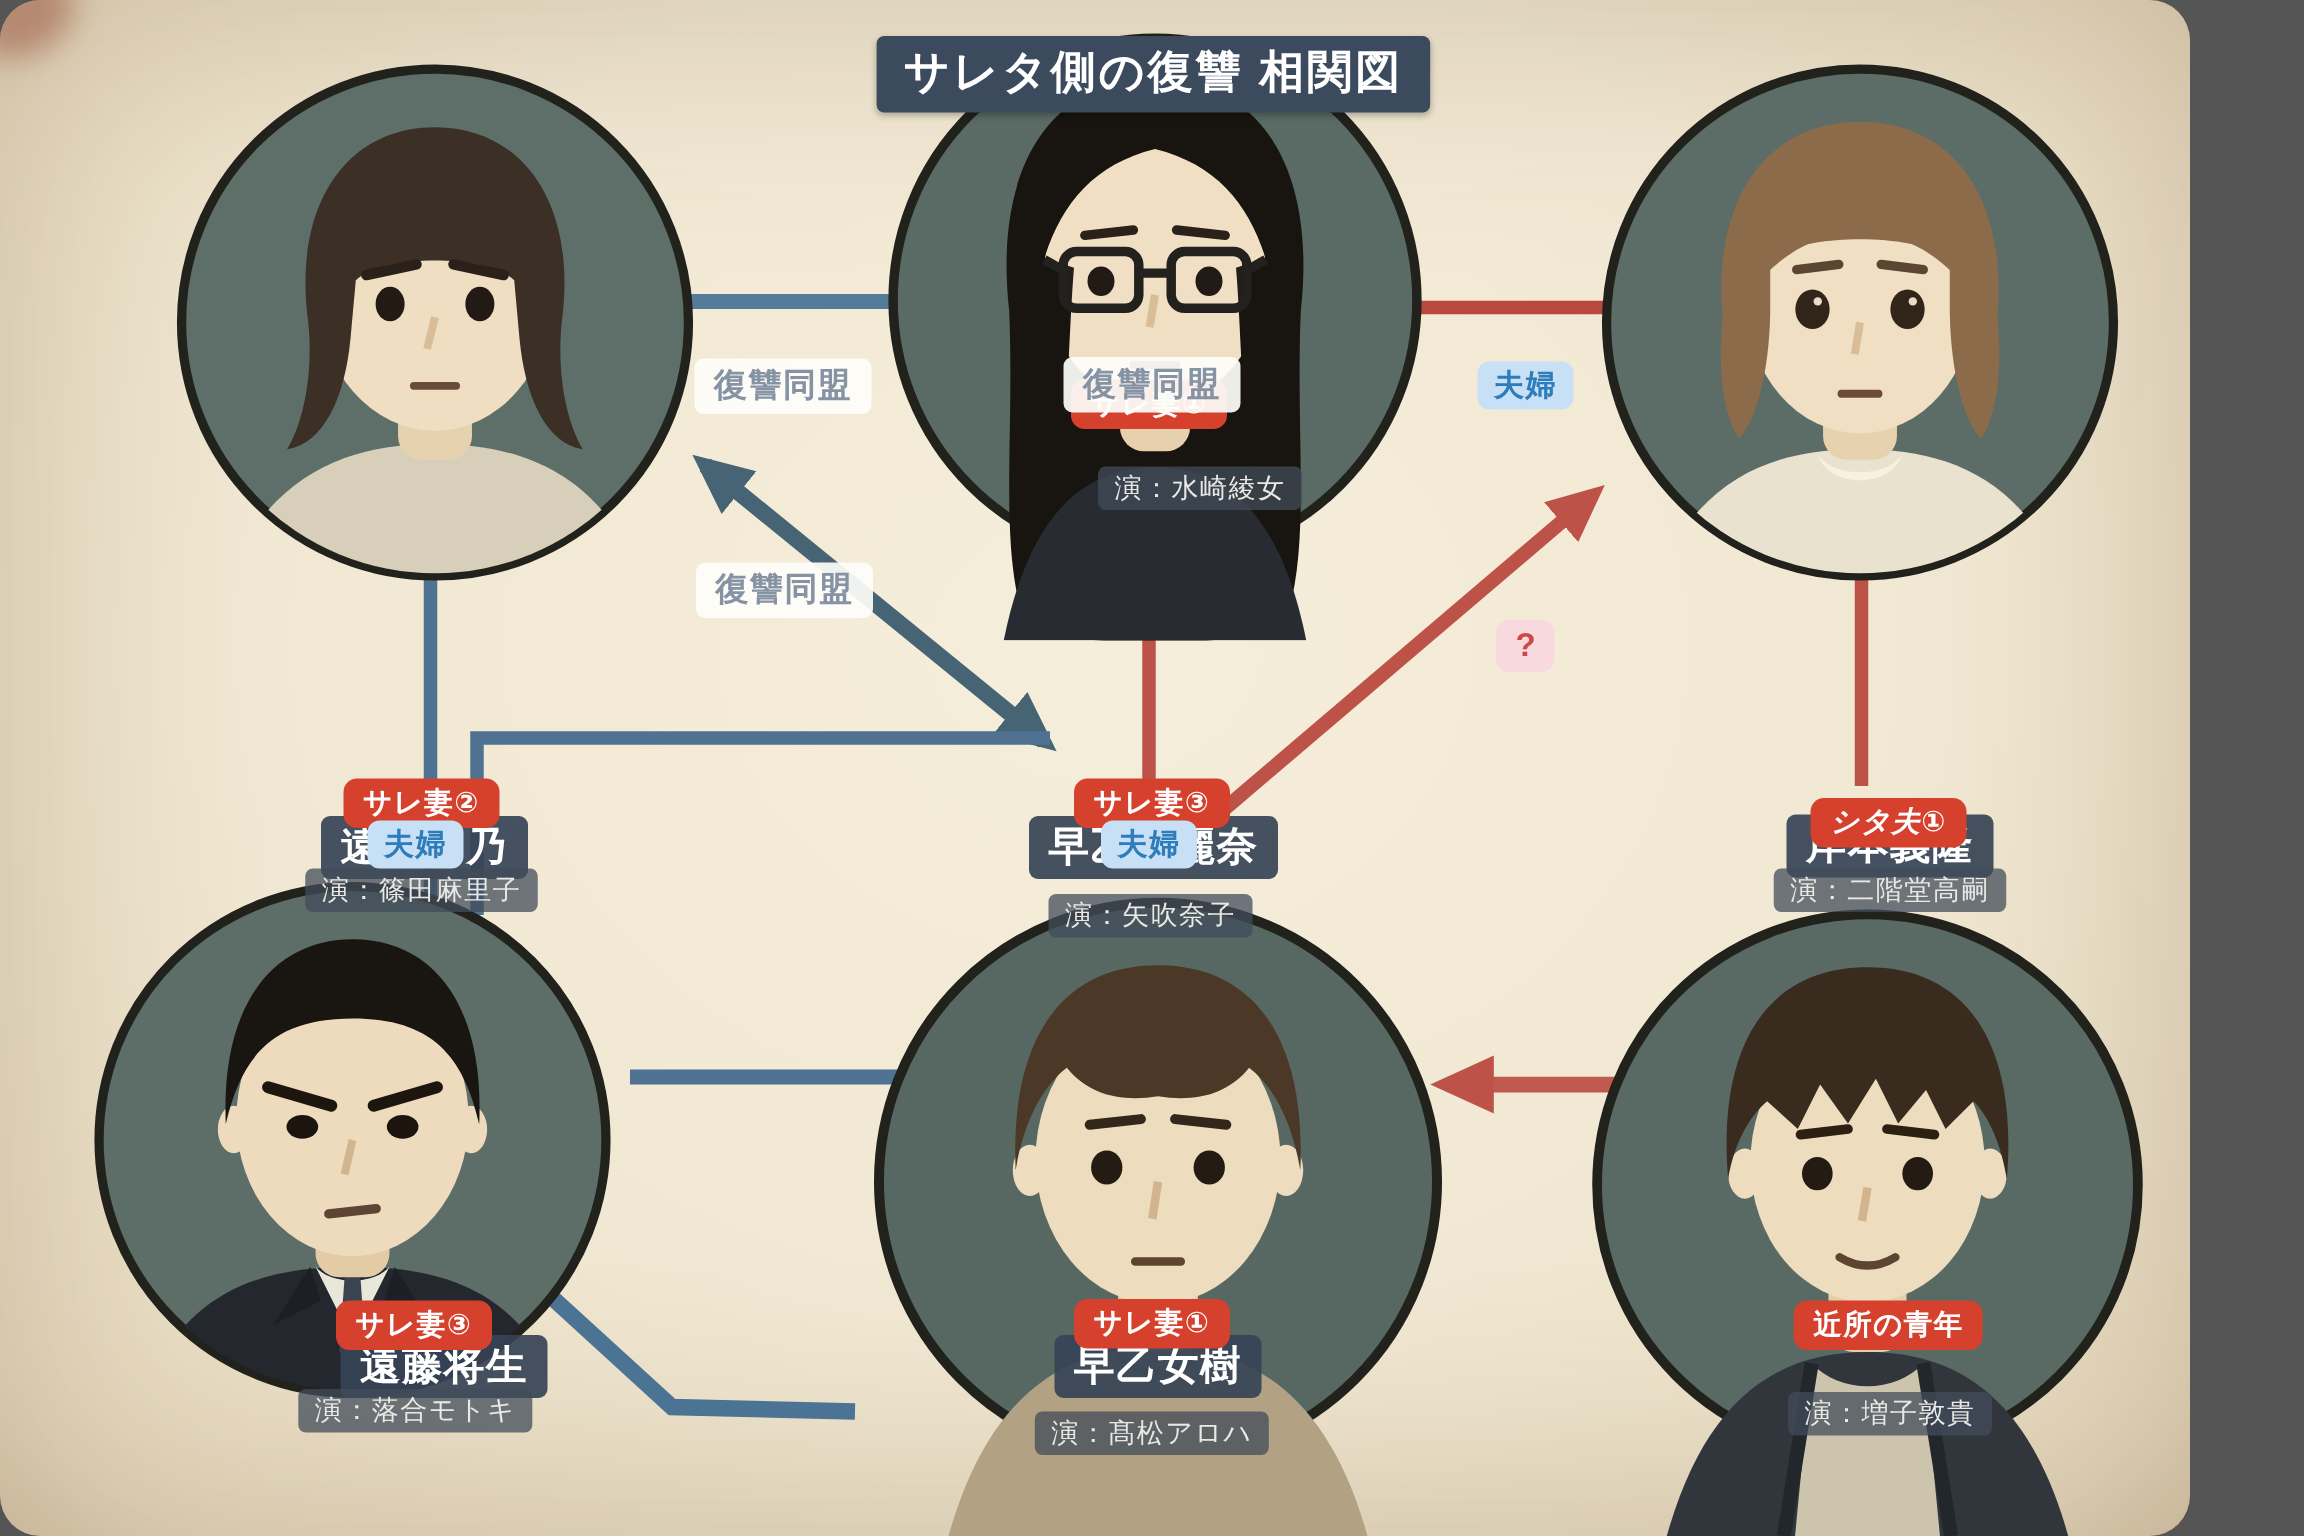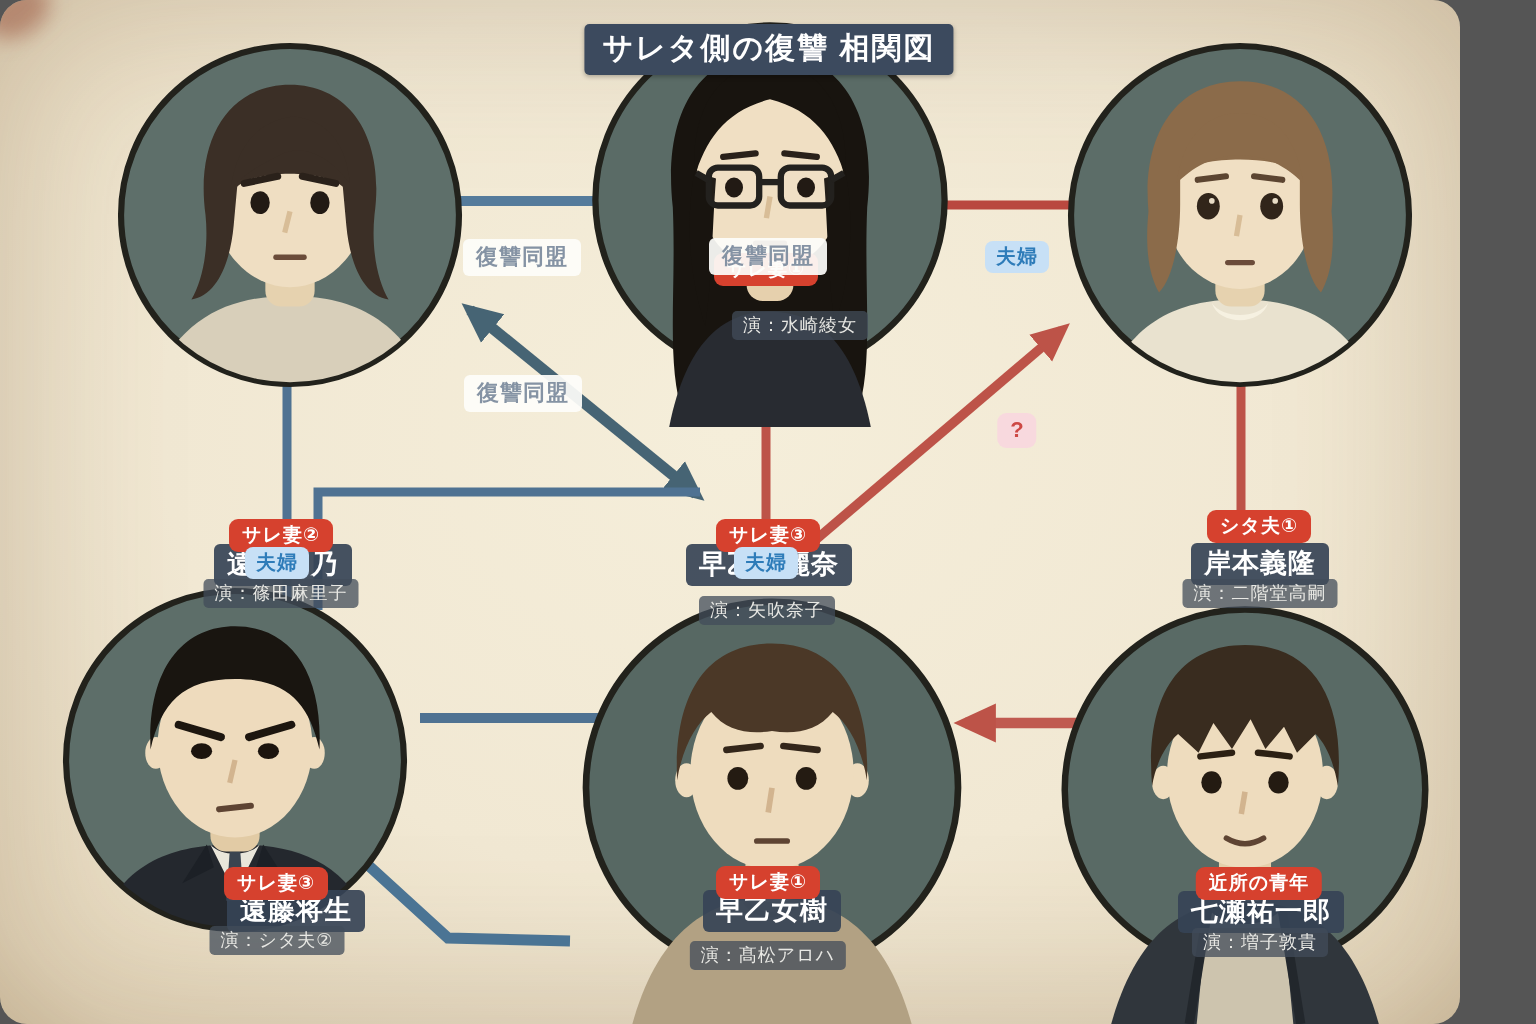--- a/index.html
+++ b/index.html
@@ -228,29 +228,28 @@
   <div class="lbl badge" style="left:281px;top:519px;">サレ妻②</div>
   <div class="lbl name" style="left:283px;top:544px;">遠藤　乃</div>
   <div class="lbl chip-b" style="left:277px;top:547px;">夫婦</div>
   <div class="lbl cap" style="left:281px;top:579px;">演：篠田麻里子</div>
 
   <div class="lbl badge" style="left:768px;top:519px;">サレ妻③</div>
   <div class="lbl name" style="left:769px;top:544px;">早乙女麗奈</div>
   <div class="lbl chip-b" style="left:766px;top:547px;">夫婦</div>
   <div class="lbl cap" style="left:767px;top:581px;margin-top:15px;">演：矢吹奈子</div>
 
-  <div class="lbl badge" style="left:1259px;top:510px;">シタ夫①</div>
+  <div class="lbl badge" style="left:1259px;top:532px;font-style:italic;">シタ夫①</div>
   <div class="lbl name" style="left:1260px;top:543px;">岸本義隆</div>
   <div class="lbl cap" style="left:1260px;top:579px;">演：二階堂高嗣</div>
 
   <div class="lbl badge" style="left:276px;top:867px;">サレ妻③</div>
   <div class="lbl name" style="left:279px;top:890px;margin-left:17px;">遠藤将生</div>
-  <div class="lbl cap" style="left:277px;top:926px;">演：シタ夫②</div>
+  <div class="lbl cap" style="left:277px;top:926px;">演：落合モトキ</div>
 
   <div class="lbl badge" style="left:768px;top:866px;">サレ妻①</div>
   <div class="lbl name" style="left:772px;top:890px;">早乙女樹</div>
   <div class="lbl cap" style="left:768px;top:941px;">演：髙松アロハ</div>
 
   <div class="lbl badge" style="left:1259px;top:867px;">近所の青年</div>
-  <div class="lbl name" style="left:1261px;top:891px;">七瀬祐一郎</div>
   <div class="lbl cap" style="left:1260px;top:928px;">演：増子敦貴</div>
 
 </div>
 
 </body></html>

